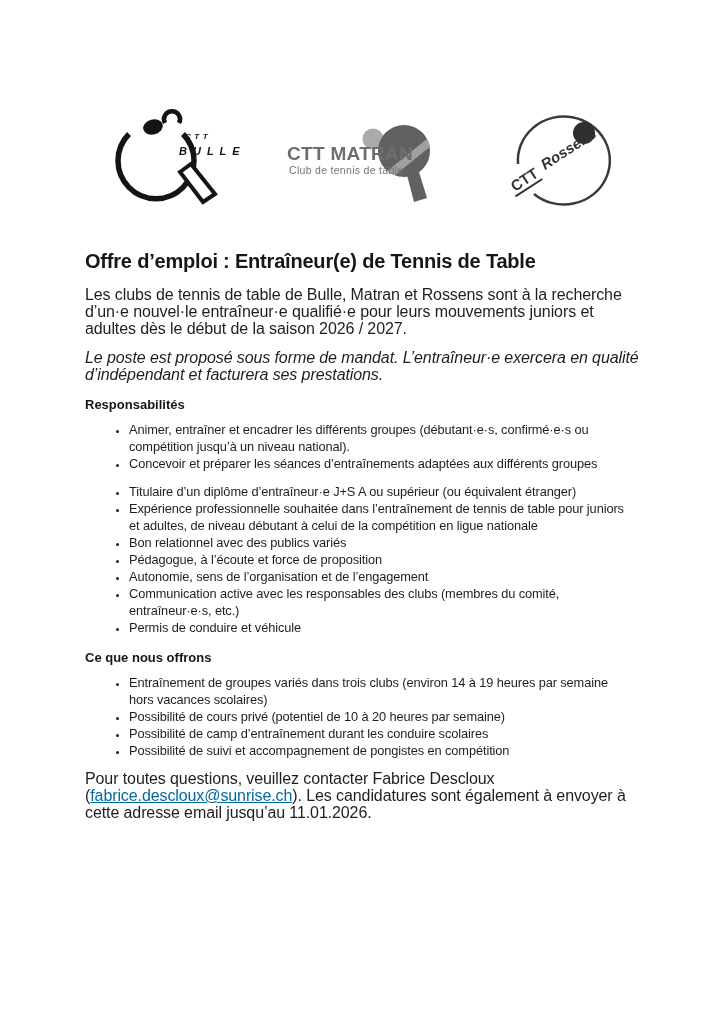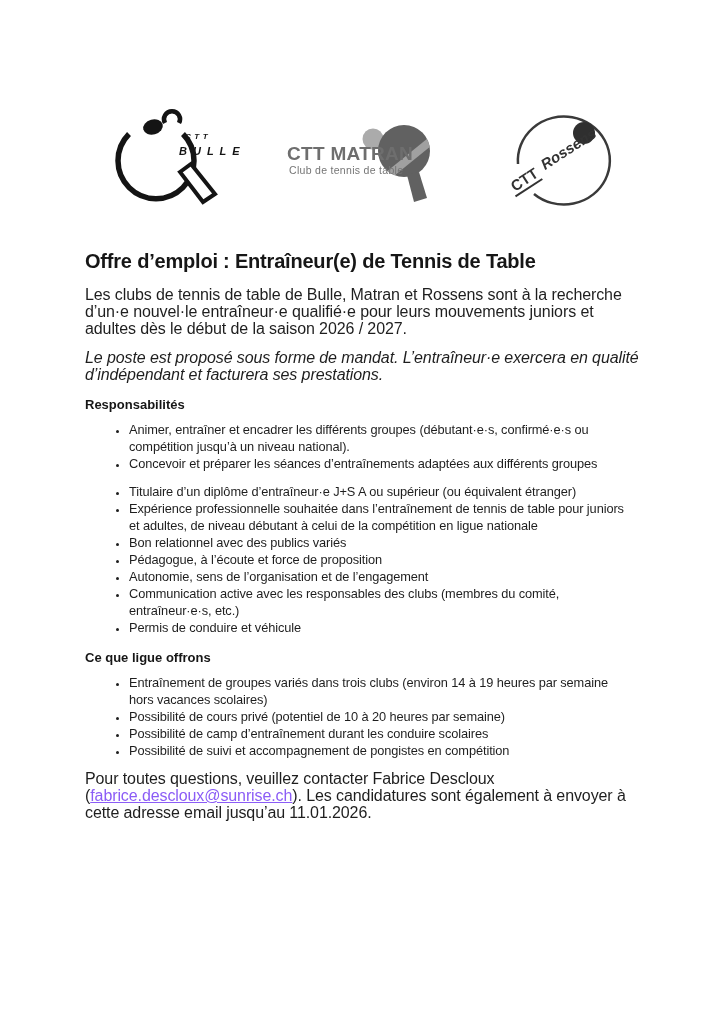--- a/index.html
+++ b/index.html
@@ -23,21 +23,21 @@
     font-size: 20px; line-height: 26px; font-weight: bold;
     letter-spacing: -0.2px; margin: 0 0 12px 0; color: #161616;
   }
   p { font-size: 16px; line-height: 17px; margin: 0 0 12px 0; letter-spacing: -0.1px; }
   p.italic { font-style: italic; margin-bottom: 5px; }
   h2 { font-size: 13px; line-height: 17px; font-weight: bold; margin: 13px 0 8px 0; color: #161616; }
   ul { margin: 0 8px 11px 0; padding: 0 0 0 44px; }
   li { font-size: 12.8px; line-height: 17px; letter-spacing: -0.1px; }
   li::marker { font-size: 11px; }
   .contact-p { margin: 0; }
-  a.email-link { color: #8b5cf6; text-decoration: underline; }
+  a.email-link { color: #0369a1; text-decoration: underline; }
 </style>
 </head>
 <body>
 
 <div class="page">
 
   <svg class="logo logo-bulle" width="140" height="100" viewBox="0 0 140 100">
     <g>
       <path d="M 23,28 A 38 38 0 1 0 77,28" fill="none" stroke="#141414" stroke-width="5.5"></path>
       <path d="M 74,66 L 85,58 L 109,88 L 97,96 Z" fill="#ffffff" stroke="#141414" stroke-width="4" stroke-linejoin="miter"></path>
@@ -91,21 +91,21 @@
     <ul>
       <li>Titulaire d’un diplôme d’entraîneur·e J+S A ou supérieur (ou équivalent étranger)</li>
       <li>Expérience professionnelle souhaitée dans l’entraînement de tennis de table pour juniors et adultes, de niveau débutant à celui de la compétition en ligue nationale</li>
       <li>Bon relationnel avec des publics variés</li>
       <li>Pédagogue, à l’écoute et force de proposition</li>
       <li>Autonomie, sens de l’organisation et de l’engagement</li>
       <li>Communication active avec les responsables des clubs (membres du comité, entraîneur·e·s, etc.)</li>
       <li>Permis de conduire et véhicule</li>
     </ul>
 
-    <h2>Ce que ligue offrons</h2>
+    <h2>Ce que nous offrons</h2>
     <ul>
       <li>Entraînement de groupes variés dans trois clubs (environ 14 à 19 heures par semaine hors vacances scolaires)</li>
       <li>Possibilité de cours privé (potentiel de 10 à 20 heures par semaine)</li>
       <li>Possibilité de camp d’entraînement durant les conduire scolaires</li>
       <li>Possibilité de suivi et accompagnement de pongistes en compétition</li>
     </ul>
 
     <p class="contact-p"><span>Pour toutes questions, veuillez contacter Fabrice Descloux (</span><a href="#" class="email-link">fabrice.descloux@sunrise.ch</a><span>). Les candidatures sont également à envoyer à cette adresse email jusqu’au 11.01.2026.</span></p>
   </div>
 </div>

